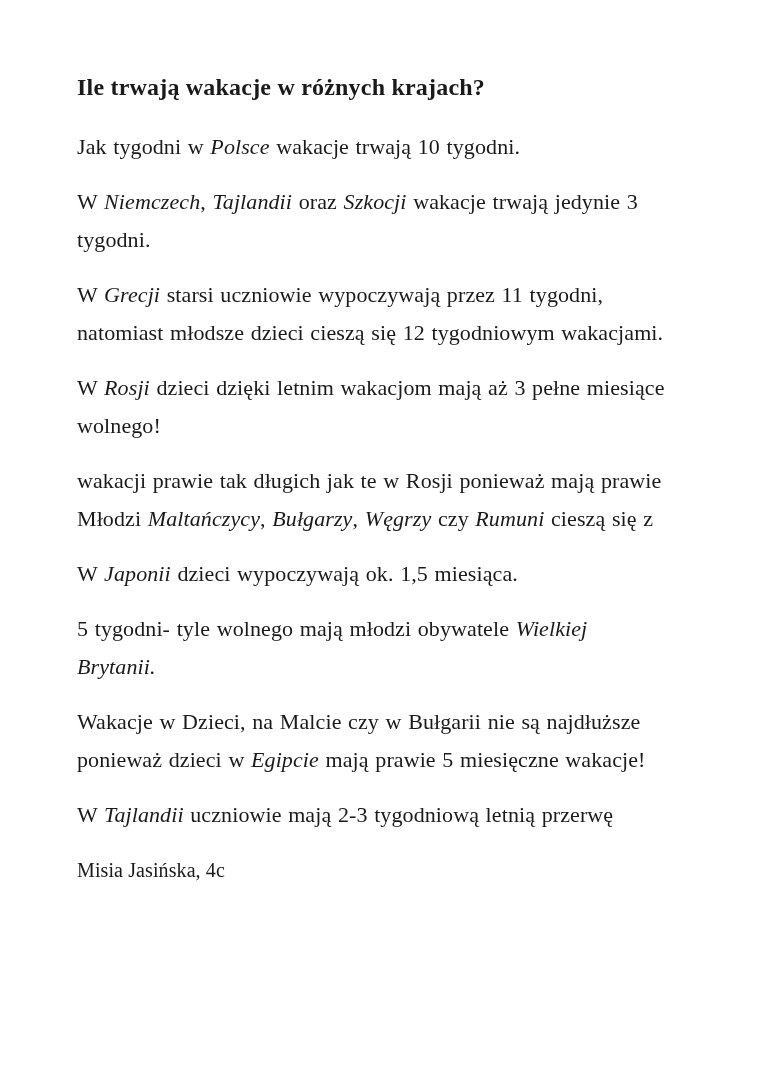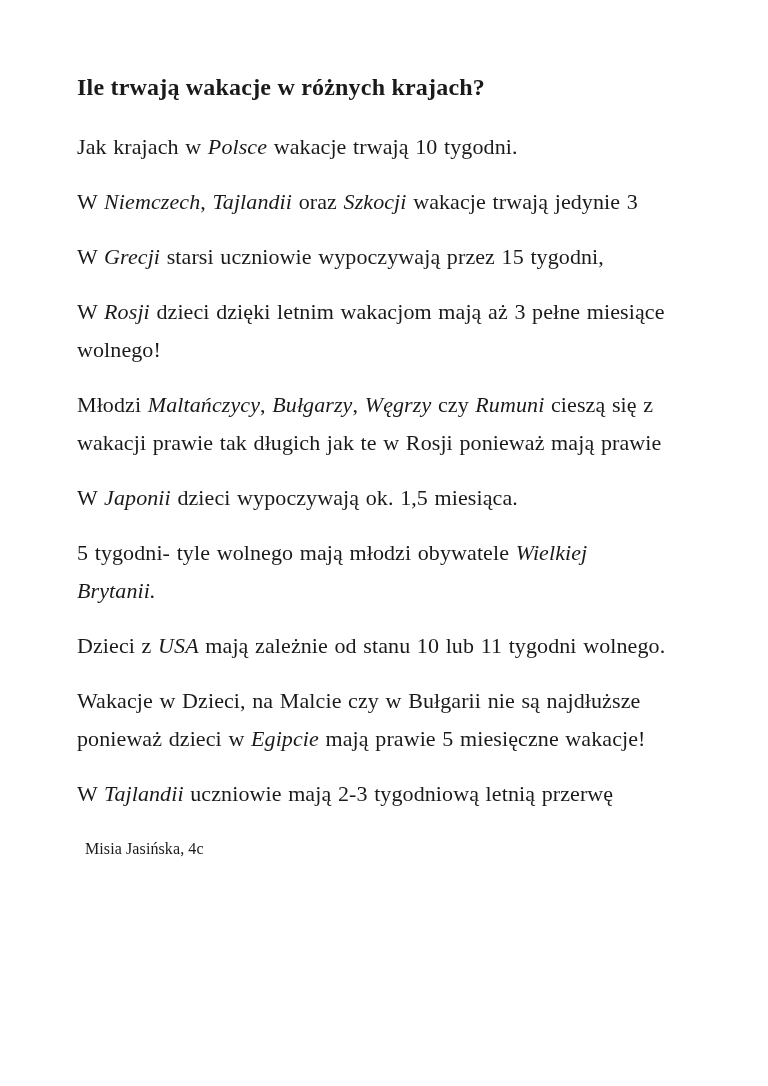--- a/index.html
+++ b/index.html
@@ -36,59 +36,58 @@
     word-spacing: 1px;
   }
   .line {
     display: block;
     white-space: nowrap;
   }
   .para em {
     margin-top: 32px;
   }
   .signature {
-    font-size: 16px;
+    font-size: 20px;
     line-height: 38px;
-    margin: 8px;
+    margin: 0;
     letter-spacing: 0.1px;
   }
 </style>
 </head>
 <body>
 
 <div class="page">
   <h1 class="doc-title">Ile trwają wakacje w różnych krajach?</h1>
 
   <div>
       <p class="para">
-        <span class="line"><span>Jak krajach w </span><em>Polsce</em><span> wakacje trwają 10 tygodni.</span></span>
+        <span class="line"><span>Jak tygodni w </span><em>Polsce</em><span> wakacje trwają 10 tygodni.</span></span>
       </p>
       <p class="para">
         <span class="line"><span>W </span><em>Niemczech</em><span>, </span><em>Tajlandii</em><span> oraz </span><em>Szkocji</em><span> wakacje trwają jedynie 3</span></span>
+        <span class="line"><span>tygodni.</span></span>
       </p>
       <p class="para">
-        <span class="line"><span>W </span><em>Grecji</em><span> starsi uczniowie wypoczywają przez 15 tygodni,</span></span>
+        <span class="line"><span>W </span><em>Grecji</em><span> starsi uczniowie wypoczywają przez 11 tygodni,</span></span>
+        <span class="line"><span>natomiast młodsze dzieci cieszą się 12 tygodniowym wakacjami.</span></span>
       </p>
       <p class="para">
         <span class="line"><span>W </span><em>Rosji</em><span> dzieci dzięki letnim wakacjom mają aż 3 pełne miesiące</span></span>
         <span class="line"><span>wolnego!</span></span>
       </p>
       <p class="para">
+        <span class="line"><span>wakacji prawie tak długich jak te w Rosji ponieważ mają prawie</span></span>
         <span class="line"><span>Młodzi </span><em>Maltańczycy</em><span>, </span><em>Bułgarzy</em><span>, </span><em>Węgrzy</em><span> czy </span><em>Rumuni</em><span> cieszą się z</span></span>
-        <span class="line"><span>wakacji prawie tak długich jak te w Rosji ponieważ mają prawie</span></span>
       </p>
       <p class="para">
         <span class="line"><span>W </span><em>Japonii</em><span> dzieci wypoczywają ok. 1,5 miesiąca.</span></span>
       </p>
       <p class="para">
         <span class="line"><span>5 tygodni- tyle wolnego mają młodzi obywatele </span><em>Wielkiej</em></span>
         <span class="line"><em>Brytanii.</em></span>
-      </p>
-      <p class="para">
-        <span class="line"><span>Dzieci z </span><em>USA</em><span> mają zależnie od stanu 10 lub 11 tygodni wolnego.</span></span>
       </p>
       <p class="para">
         <span class="line"><span>Wakacje w Dzieci, na Malcie czy w Bułgarii nie są najdłuższe</span></span>
         <span class="line"><span>ponieważ dzieci w </span><em>Egipcie</em><span> mają prawie 5 miesięczne wakacje!</span></span>
       </p>
       <p class="para">
         <span class="line"><span>W </span><em>Tajlandii</em><span> uczniowie mają 2-3 tygodniową letnią przerwę</span></span>
       </p>
     </div>
 

